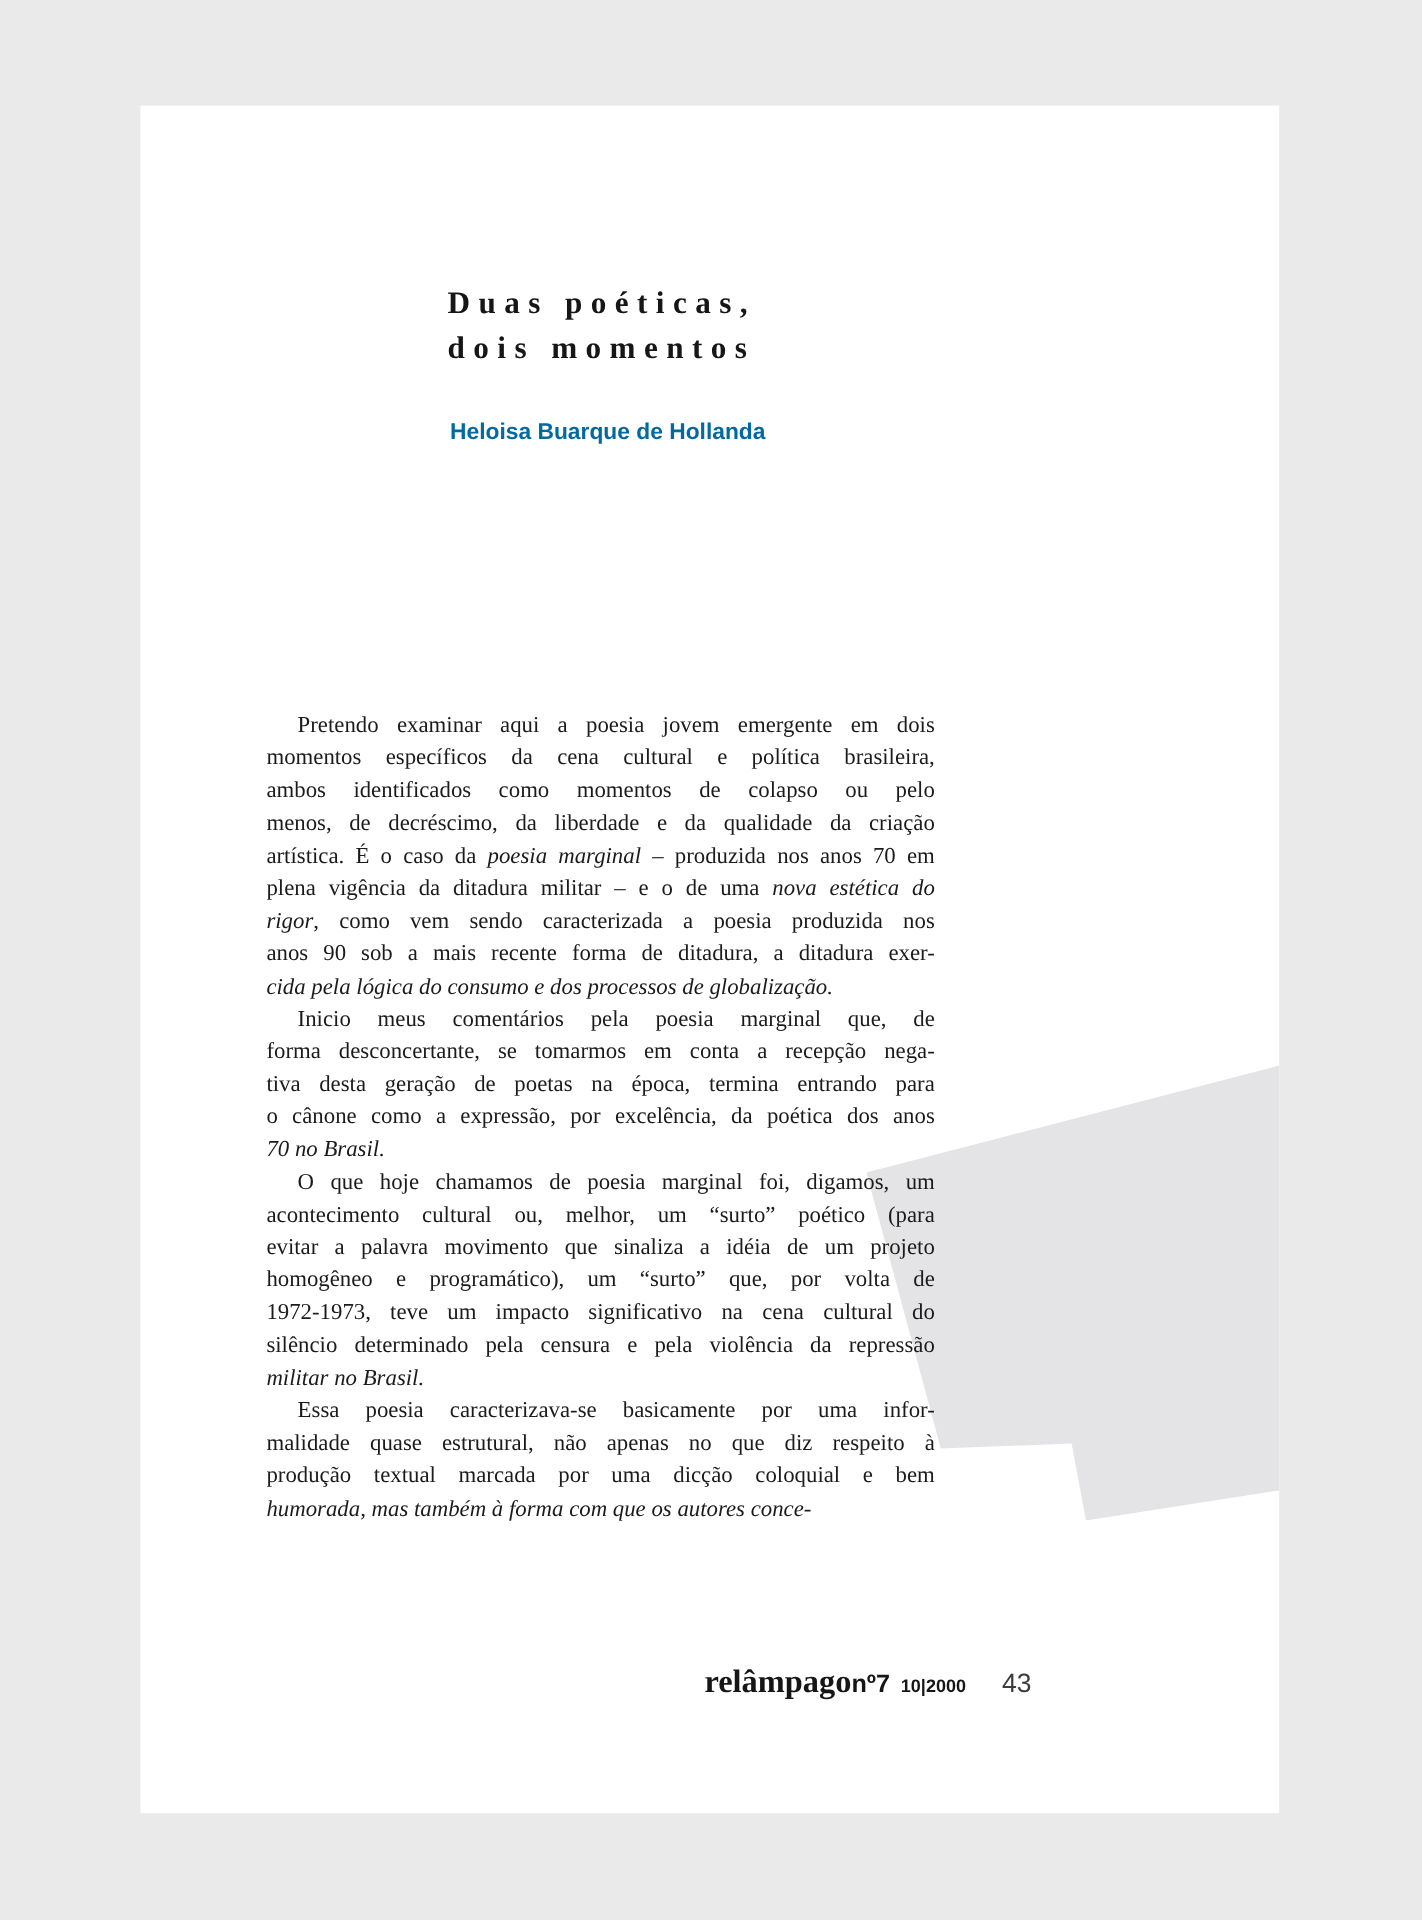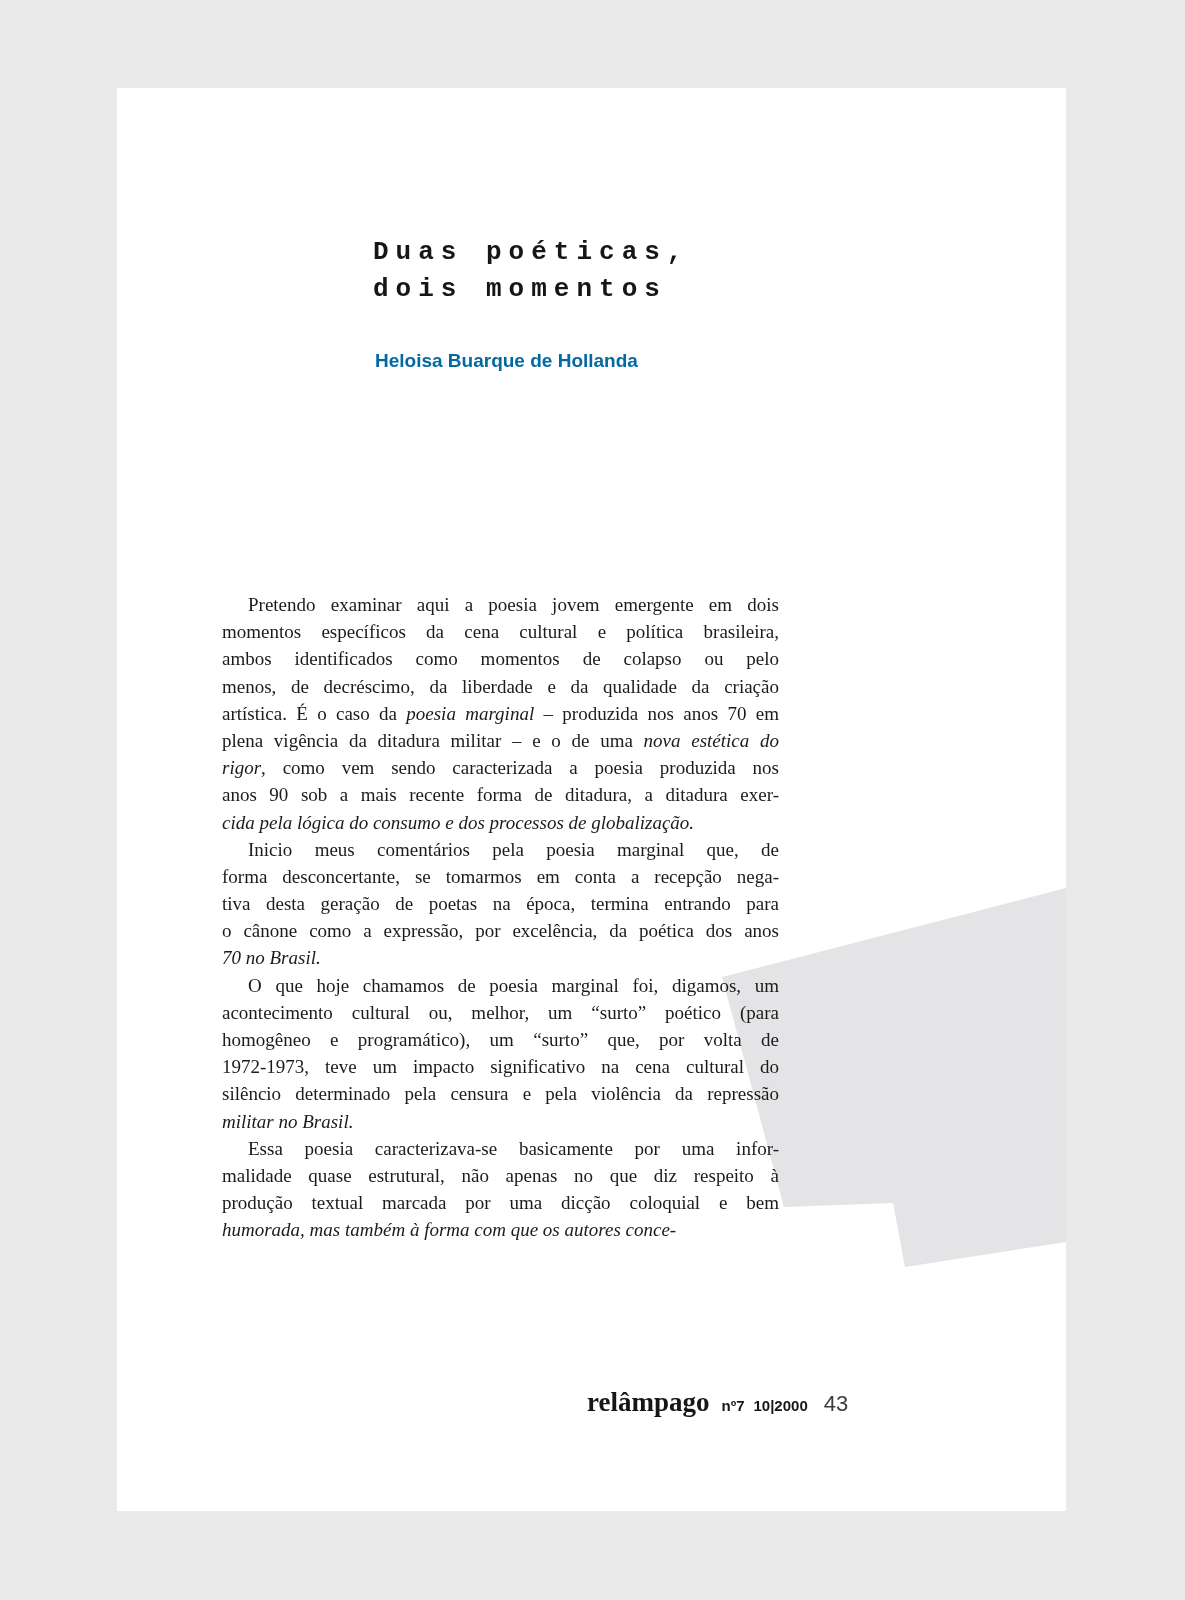--- a/index.html
+++ b/index.html
@@ -24,21 +24,21 @@
     left: 0; top: 0;
     width: 949px;
     height: 1423px;
     background: #e4e4e6;
     clip-path: polygon(949px 800px, 605px 889px, 667px 1119px, 776px 1115px, 788px 1179px, 949px 1154px);
   }
   .article-title {
     position: absolute;
     left: 256px;
     top: 146px;
-    font-family: Liberation Mono, monospace;
+    font-family: Liberation Serif, serif;
     font-weight: bold;
     font-size: 26px;
     letter-spacing: 7px;
     line-height: 37px;
     color: #161616;
     white-space: nowrap;
   }
   .author {
     position: absolute;
     left: 258px;
@@ -79,36 +79,36 @@
   }
   .journal-name {
     font-family: "Liberation Serif", serif;
     font-weight: bold;
     font-size: 27px;
     letter-spacing: 0px;
   }
   .issue {
     font-family: "Liberation Sans", sans-serif;
     font-weight: bold;
-    font-size: 15px;
-    margin-left: 12px;
+    font-size: 21px;
+    margin-left: 0;
   }
   .issue-date {
     font-family: "Liberation Sans", sans-serif;
     font-weight: bold;
     font-size: 15px;
     margin-left: 9px;
     margin-top: 12px;
   }
   .page-number {
     font-family: "Liberation Sans", sans-serif;
     font-weight: normal;
     font-size: 22px;
     color: #3c3c3c;
-    margin-left: 16px;
+    margin-left: 30px;
   }
 </style>
 </head>
 <body>
 
 <div class="page">
 
   <div class="bg-shape"></div>
 
   <div class="article-title">
@@ -133,20 +133,21 @@
       <div class="para">
         <div class="line first">Inicio meus comentários pela poesia marginal que, de</div>
         <div class="line">forma desconcertante, se tomarmos em conta a recepção nega-</div>
         <div class="line">tiva desta geração de poetas na época, termina entrando para</div>
         <div class="line">o cânone como a expressão, por excelência, da poética dos anos</div>
         <div class="line last">70 no Brasil.</div>
       </div>
       <div class="para">
         <div class="line first">O que hoje chamamos de poesia marginal foi, digamos, um</div>
         <div class="line">acontecimento cultural ou, melhor, um “surto” poético (para</div>
+        <div class="line">evitar a palavra movimento que sinaliza a idéia de um projeto</div>
         <div class="line">homogêneo e programático), um “surto” que, por volta de</div>
         <div class="line">1972-1973, teve um impacto significativo na cena cultural do</div>
         <div class="line">silêncio determinado pela censura e pela violência da repressão</div>
         <div class="line last">militar no Brasil.</div>
       </div>
       <div class="para">
         <div class="line first">Essa poesia caracterizava-se basicamente por uma infor-</div>
         <div class="line">malidade quase estrutural, não apenas no que diz respeito à</div>
         <div class="line">produção textual marcada por uma dicção coloquial e bem</div>
         <div class="line last">humorada, mas também à forma com que os autores conce-</div>

